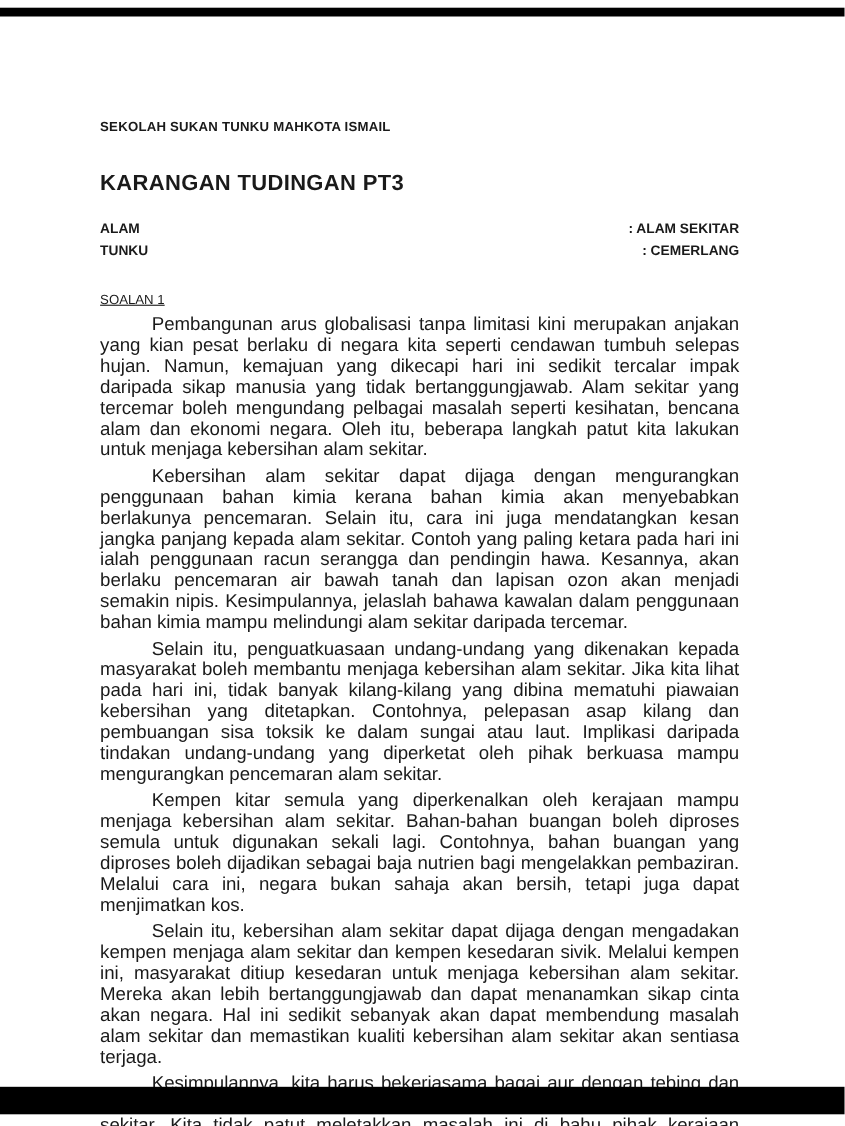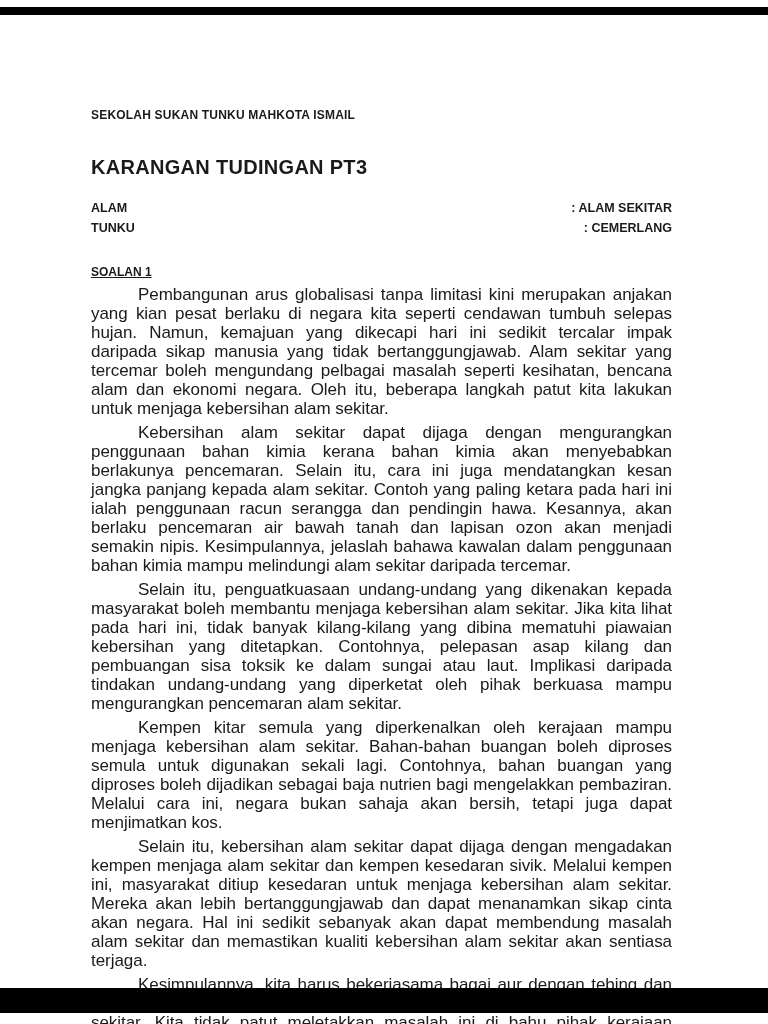--- a/index.html
+++ b/index.html
@@ -59,21 +59,21 @@
     line-height: 20px;
     font-weight: 700;
   }
   .meta-label { width: 44px; flex: 0 0 auto; }
   .meta-value { flex: 1; text-align: right; }
 
   .section-heading {
     margin-top: 26px;
     font-size: 12px;
     line-height: 16px;
-    font-weight: 700;
+    font-weight: 400;
     text-decoration: underline;
   }
 
   .question {
     margin: 16px 0 0 0;
     font-size: 11.8px;
     line-height: 20px;
     font-weight: 700;
     text-align: justify;
     letter-spacing: -0.05px;

